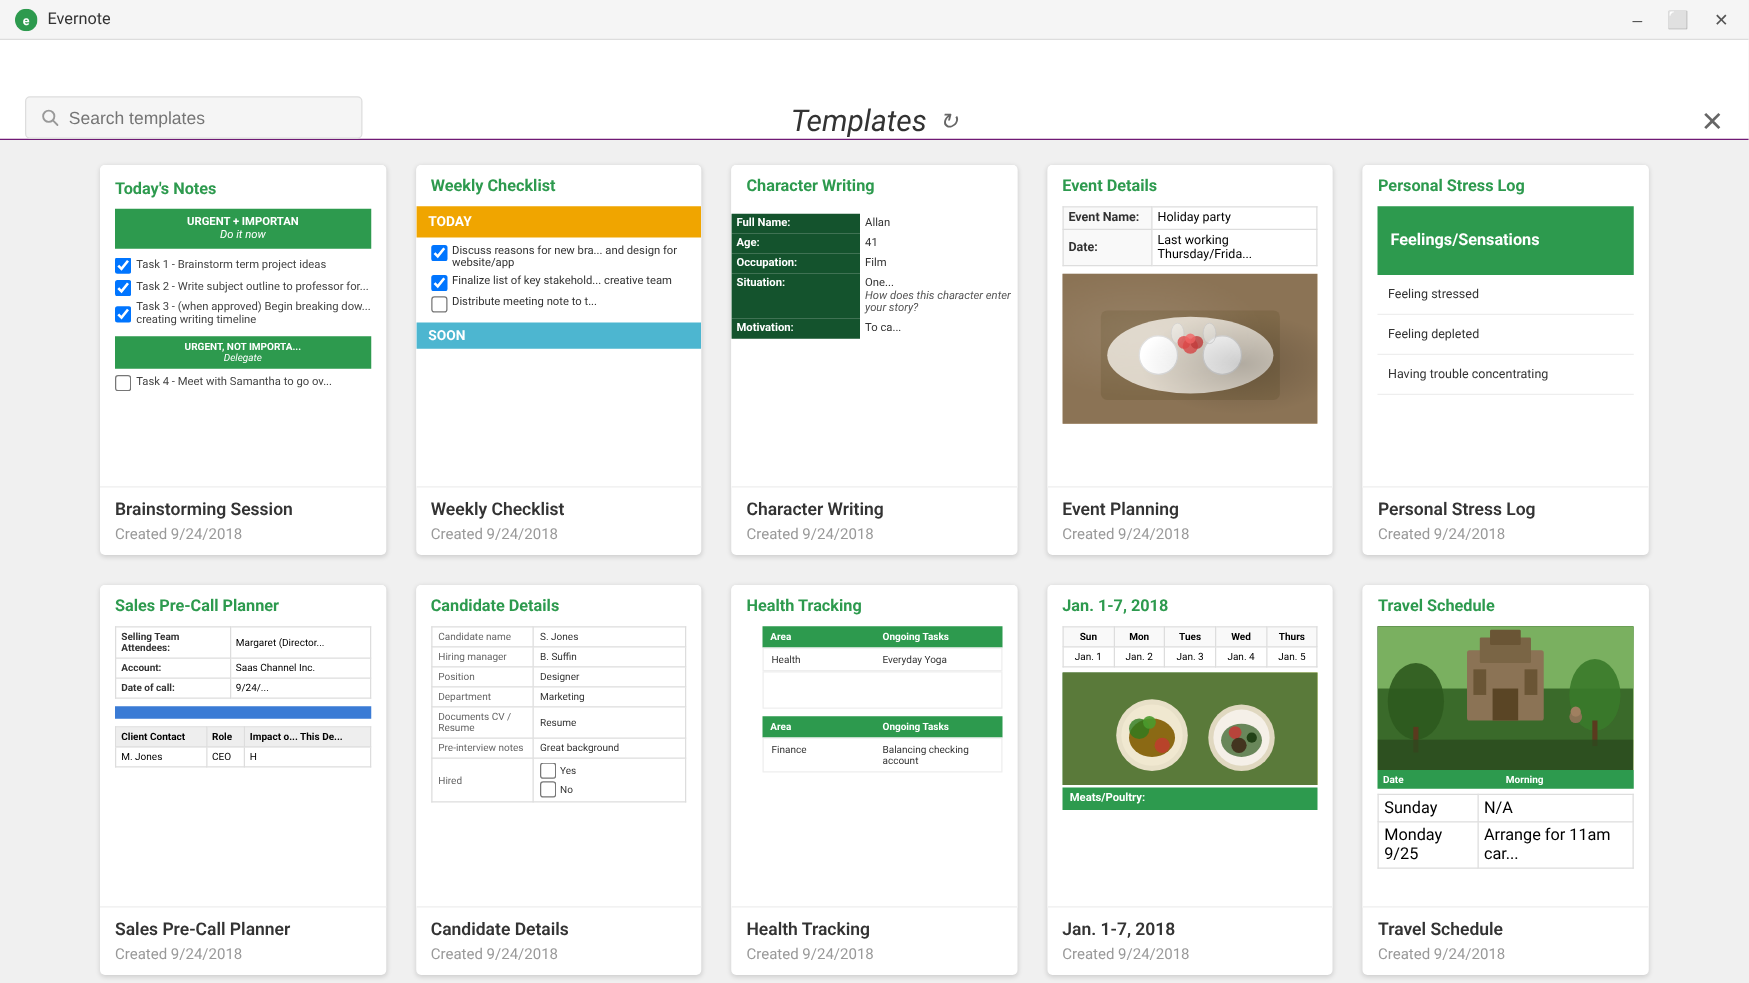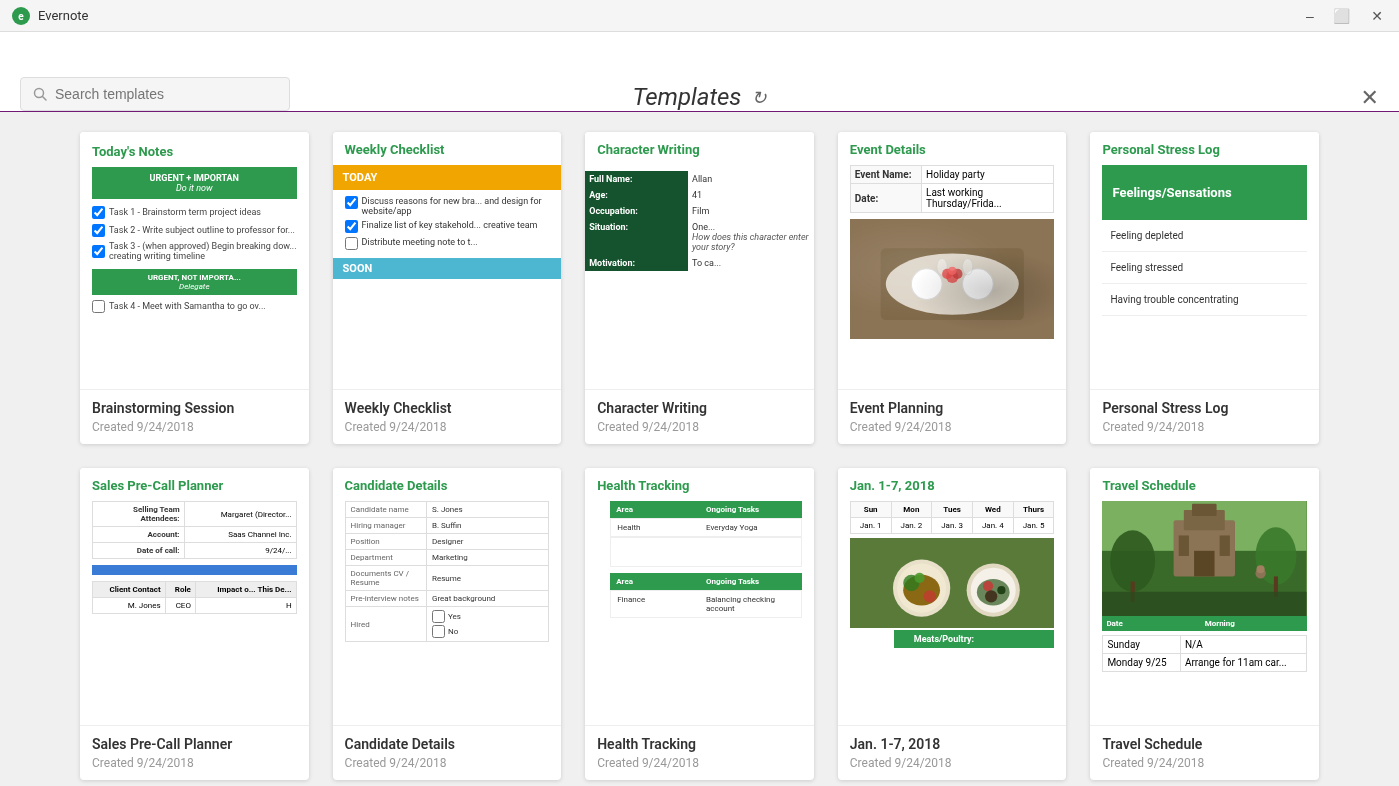--- a/index.html
+++ b/index.html
@@ -255,21 +255,21 @@
     }
     .psl-item {
       border-bottom: 1px solid #eee;
       padding: 10px 8px;
       font-size: 10px;
       color: #333;
     }
 
     
     .sp-table { width: 100%; font-size: 8px; border-collapse: collapse; margin-bottom: 6px; }
-    .sp-table td { padding: 3px 4px; border: 1px solid #ddd; text-align: right; }
+    .sp-table td { padding: 3px 4px; border: 1px solid #ddd; }
     .sp-label { font-weight: bold; color: #333; width: 45%; }
     .sp-blue-bar {
       height: 10px;
       background: #3a7bd5;
       margin-bottom: 6px;
     }
     .sp-header-row td { background: #eee; font-weight: bold; font-size: 8px; }
 
     
     .cd-table { width: 100%; font-size: 8px; border-collapse: collapse; }
@@ -309,36 +309,35 @@
     .wkc-food-img {
       width: 100%;
       height: 90px;
       background: linear-gradient(135deg, #4a7c3f 0%, #6aaa5a 40%, #c8d45a 70%, #e8e060 100%);
       position: relative;
     }
     .wkc-green-bar {
       background: #2d9a4e;
       color: #fff;
       font-weight: bold;
-      padding: 4px 20px;
+      padding: 4px 6px;
       font-size: 9px;
       margin-top: 2px;
-      margin-left: 44px;
     }
 
     
     .ts-image {
       width: 100%;
       height: 115px;
       background: linear-gradient(160deg, #2d5a27 0%, #4a8a3a 30%, #7ab55c 50%, #8fba6a 70%, #a0c878 85%, #c8d89a 100%);
       position: relative;
       overflow: hidden;
     }
     .ts-table { width: 100%; font-size: 8px; border-collapse: collapse; margin-top: 4px; }
-    .ts-table td { padding: 3px 4px; border: 1px solid #ddd; font-size: 10px; }
+    .ts-table td { padding: 3px 4px; border: 1px solid #ddd; font-size: 13px; }
     .ts-header { 
       display: grid;
       grid-template-columns: 1fr 1fr;
       background: #2d9a4e;
       color: #fff;
       font-size: 8px;
       font-weight: bold;
       padding: 3px 4px;
     }
 
@@ -524,22 +523,22 @@
         <div class="card-title">Event Planning</div>
         <div class="card-date">Created 9/24/2018</div>
       </div>
     </div>
 
     <div class="card">
       <div class="card-preview">
         <div class="preview-inner" style="padding:10px 12px;">
           <div class="preview-heading">Personal Stress Log</div>
           <div class="psl-green-bar">Feelings/Sensations</div>
+          <div class="psl-item">Feeling stressed</div>
           <div class="psl-item">Feeling depleted</div>
-          <div class="psl-item">Feeling stressed</div>
           <div class="psl-item">Having trouble concentrating</div>
         </div>
       </div>
       <div class="card-info">
         <div class="card-title">Personal Stress Log</div>
         <div class="card-date">Created 9/24/2018</div>
       </div>
     </div>
 
     <div class="card">

